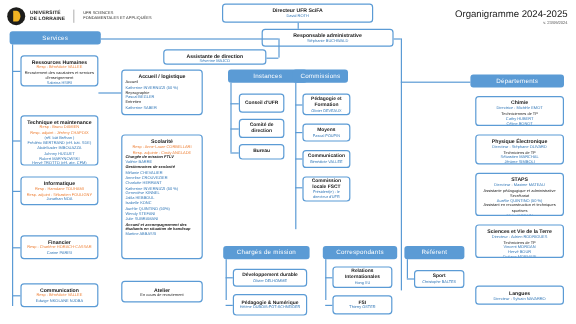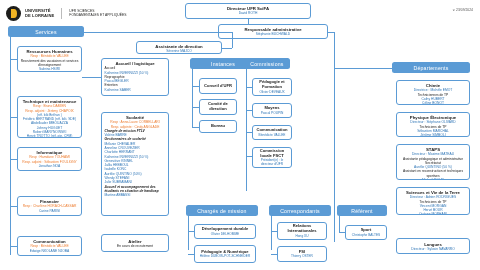--- a/index.html
+++ b/index.html
@@ -83,20 +83,21 @@
       <div class="logo-l2">DE LORRAINE</div>
     </div>
     <span class="logo-sep"></span>
     <div class="logo-right">
       <div class="logo-r1">UFR SCIENCES</div>
       <div class="logo-r2">FONDAMENTALES ET APPLIQUÉES</div>
     </div>
   </div>
 
   <div class="title-wrap">
+    <div class="title">Organigramme 2024-2025</div>
     <div class="version">v. 23/09/2024</div>
   </div>
 
   <div class="card" style="left:185px;top:3px;width:126px;height:16px;">
     <div class="c-title">Directeur UFR SciFA</div>
     <div class="c-name">David ROTH</div>
   </div>
 
   <div class="card" style="left:218px;top:24px;width:110px;height:15px;">
     <div class="c-title">Responsable administrative</div>

